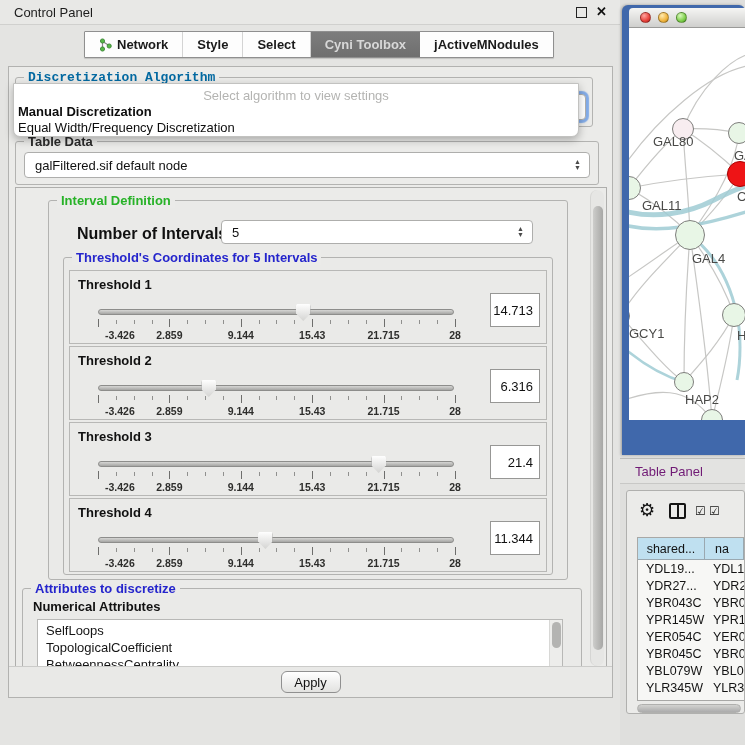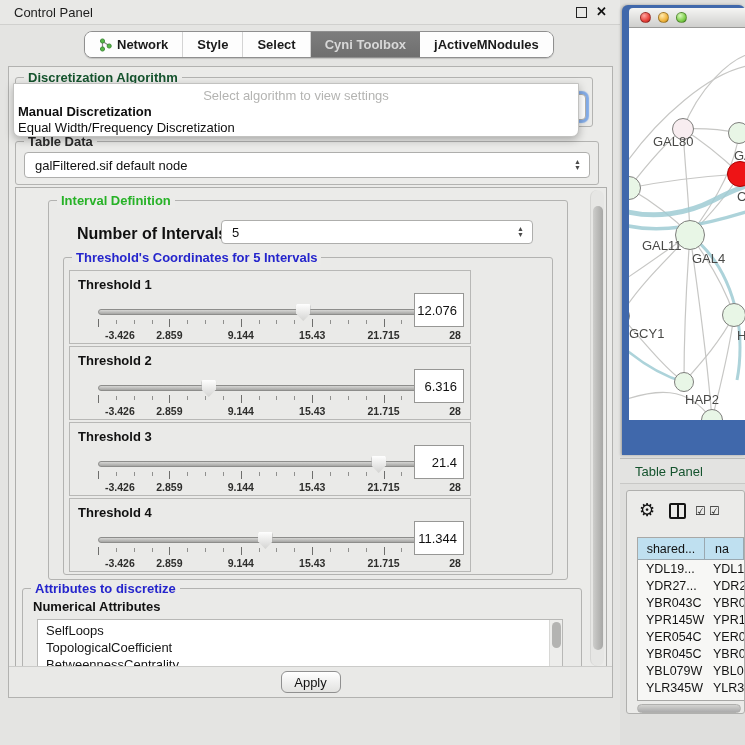--- a/index.html
+++ b/index.html
@@ -7,52 +7,52 @@
   body { font-family:"Liberation Sans", sans-serif; background:#d6d6d4; position:relative; }
 
   
   .cp { position:absolute; left:0; top:0; width:620px; height:745px; background:#e4e4e2; }
   .cp-titlebar { position:absolute; left:0; top:0; width:100%; height:25px; background:#e8e8e6; border-bottom:1px solid #d0d0ce; }
   .cp-title { position:absolute; left:14px; top:5px; font-size:13px; color:#1c1c1c; }
   .win-float { position:absolute; left:576px; top:7px; width:11px; height:11px; border:1.5px solid #222; background:transparent; }
   .win-close { position:absolute; left:596px; top:4px; font-size:13px; font-weight:900; color:#111; }
 
   
-  .tabpill { position:absolute; left:84px; top:31px; height:27px; display:flex; background:#fff; border:1px solid #8f8f8f; border-radius:8px; overflow:hidden; box-shadow:0 1px 1px rgba(0,0,0,.15); }
+  .tabpill { position:absolute; left:84px; top:31px; height:27px; display:flex; background:#fff; border:1px solid #8f8f8f; border-radius:1px; overflow:hidden; box-shadow:0 1px 1px rgba(0,0,0,.15); }
   .tab { display:flex; align-items:center; gap:5px; padding:0 14px; font-size:13px; font-weight:700; color:#1a1a1a; border-right:1px solid #d4d4d4; background:#fdfdfd; cursor:default; }
   .tab:last-child { border-right:none; }
   .tab.sel { background:linear-gradient(#7d7d7d,#6f6f6f); color:#d8d8d8; border-right:none; }
 
   
   .outer { position:absolute; left:8px; top:66px; width:605px; height:632px; border:1px solid #b2b2b0; background:#ebebe9; }
 
   .group { position:absolute; border:1px solid #b3b3b1; border-radius:3px; }
   .legend { position:absolute; top:-8px; left:8px; background:#ebebe9; padding:0 4px; font-size:13px; font-weight:600; color:#2b2b2b; white-space:nowrap; }
-  .legend.gray { color:#14532d; }
+  .legend.gray { color:#0369a1;font-family:Liberation Mono, monospace; }
   .legend.green { color:#27b227; }
   .legend.blue { color:#2525cc; }
 
   .combo { position:absolute; background:#fff; border:1px solid #aeaeac; border-radius:4px; font-size:13px; color:#111; display:flex; align-items:center; padding:0 10px; }
   .combo .spin { position:absolute; right:8px; top:0; bottom:0; display:flex; flex-direction:column; justify-content:center; line-height:6px; font-size:7px; color:#4a4a4a; }
   .combo.focusring { box-shadow:0 0 1px 3px rgba(96,150,230,.75); }
 
   
   .popup { position:absolute; left:4px; top:16px; width:566px; height:54px; background:#fff; border:1px solid #c2c2c0; border-radius:0 0 7px 7px; box-shadow:0 3px 8px rgba(0,0,0,.28); z-index:9; }
   .popup-hint { position:absolute; left:0; top:4px; width:100%; text-align:center; font-size:13px; color:#b4b4b2; }
   .popup-opt { position:absolute; left:4px; font-size:13px; color:#0d0d0d; white-space:nowrap; }
   .popup-opt.b { top:20px; font-weight:700; }
   .popup-opt.n { top:36px; }
 
   
   .scrollpane { position:absolute; left:6px; top:120px; width:592px; height:482px; border:1px solid #aeaeac; background:#ebebe9; overflow:hidden; }
   .vsb { position:absolute; right:2px; top:2px; width:14px; height:476px; background:#e6e6e4; border-left:1px solid #d5d5d3; border-radius:7px; }
   .vsb-thumb { position:absolute; left:2px; top:16px; width:10px; height:444px; border-radius:5px; background:linear-gradient(to right,#cdcdcb,#a7a7a5); }
 
   
-  .trow { position:absolute; left:5px; width:402px; height:74px; border:1px solid #b8b8b6; background:#eaeae8; }
+  .trow { position:absolute; left:5px; width:478px; height:74px; border:1px solid #b8b8b6; background:#eaeae8; }
   .trow-title { position:absolute; left:8px; top:6px; font-size:13px; font-weight:700; color:#111; }
   .track { position:absolute; left:28px; top:38px; width:356px; height:6px; border:1px solid #8d8d8b; border-radius:3px; background:linear-gradient(#d6d6d4,#a5a5a3); }
   .thumb { position:absolute; top:-6px; width:15px; height:17px; transform:translateX(-50%);
            background:linear-gradient(#fefefe,#d4d4d2); clip-path:polygon(8% 0%,92% 0%,100% 12%,100% 55%,50% 100%,0% 55%,0% 12%);
            filter:drop-shadow(0 0 1px rgba(0,0,0,.65)); }
   .tickzone { position:absolute; left:28px; top:48px; width:357px; height:9px; }
   .minor { position:absolute; left:0; top:1px; width:100%; height:4px;
            background:repeating-linear-gradient(to right,#90908e 0,#90908e 1px,transparent 1px,transparent 5%); }
   .mt { position:absolute; top:0; width:1px; height:8px; background:#6e6e6c; }
   .scale { position:absolute; left:28px; top:58px; width:357px; height:12px; font-size:10.5px; font-weight:700; color:#2e2e2c; }
@@ -78,21 +78,21 @@
   .net-tb { position:absolute; left:7px; top:3px; right:0; height:20px; background:linear-gradient(#f5f5f3,#cfcfcd); border-bottom:1px solid #9a9a98; border-radius:4px 0 0 0; }
   .light { position:absolute; top:4px; width:11px; height:11px; border-radius:50%; border:1px solid rgba(0,0,0,.3); }
   .light.r { left:11px; background:radial-gradient(circle at 35% 30%, #ffa49e, #e8433c 60%, #b5241e); }
   .light.y { left:29px; background:radial-gradient(circle at 35% 30%, #ffeab0, #f0b43e 60%, #c08a1c); }
   .light.g { left:47px; background:radial-gradient(circle at 35% 30%, #d9f9bc, #7fd04c 60%, #4e9e27); }
   .canvas { position:absolute; left:7px; top:23px; width:116px; height:392px; background:#fff; overflow:hidden; }
   .node { position:absolute; border-radius:50%; border:1px solid #7e7e7c; }
   .nlabel { position:absolute; font-size:13px; color:#4a4a48; white-space:nowrap; }
 
   .tp-header { position:absolute; left:0; top:458px; width:125px; height:26px; background:#e3e3e1; border-top:1px solid #bcbcba; border-bottom:1px solid #c8c8c6; }
-  .tp-title { position:absolute; left:15px; top:5px; font-size:13px; color:#14532d; }
+  .tp-title { position:absolute; left:15px; top:5px; font-size:13px; color:#701a75; }
   .tpwin { position:absolute; left:6px; top:490px; width:119px; height:224px; background:#ebebe9; border:1px solid #b0b0ae; border-radius:3px; }
   .gear { position:absolute; left:12px; top:8px; font-size:18px; color:#141414; }
   .colico { position:absolute; left:42px; top:12px; width:17px; height:16px; border:2px solid #141414; border-radius:2px; }
   .colico span { position:absolute; left:50%; top:0; width:2px; height:100%; background:#141414; transform:translateX(-50%); }
   .chk { position:absolute; top:13px; font-size:12px; color:#141414; }
   .tbl { position:absolute; left:10px; top:46px; right:0; height:164px; background:#f7f7f5; border:1px solid #a8a8a6; border-right:none; overflow:hidden; }
   .tbl-hrow { display:flex; height:22px; }
   .tbl-hcell { background:#bfe0f0; border-right:1px solid #9aa8b0; border-bottom:1px solid #9aa8b0; font-size:12.5px; color:#111; display:flex; align-items:center; justify-content:center; }
   .tbl-row { display:flex; height:17px; }
   .tbl-cell { font-size:12.5px; color:#141414; display:flex; align-items:center; padding-left:8px; white-space:nowrap; overflow:hidden; }
@@ -201,21 +201,21 @@
                 <span class="mt" style="left:100%"></span>
             </div>
             <div class="scale">
               <span style="left:0%">-3.426</span>
                 <span style="left:20%">2.859</span>
                 <span style="left:40%">9.144</span>
                 <span style="left:60%">15.43</span>
                 <span style="left:80%">21.715</span>
                 <span style="left:100%">28</span>
             </div>
-            <div class="valbox">12.076</div>
+            <div class="valbox">14.713</div>
           </div>
 
           <div class="trow" style="top:88px;">
             <span class="trow-title">Threshold 2</span>
             <div class="track">
               <div class="thumb" style="left: 31%;"></div>
             </div>
             <div class="tickzone">
                 <div class="minor"></div>
               <span class="mt" style="left:0%"></span>
@@ -354,21 +354,21 @@
       <div class="node" style="left: -12px; top: 148px; width: 24px; height: 24px; background: rgb(232, 246, 230);"></div>
       <div class="node" style="left: 46px; top: 192px; width: 30px; height: 30px; background: rgb(232, 246, 230);"></div>
       <div class="node" style="left: -17px; top: 279px; width: 18px; height: 18px; background: rgb(232, 246, 230);"></div>
       <div class="node" style="left: 93px; top: 275px; width: 24px; height: 24px; background: rgb(232, 246, 230);"></div>
       <div class="node" style="left: 45px; top: 344px; width: 20px; height: 20px; background: rgb(232, 246, 230);"></div>
       <div class="node" style="left: 72px; top: 381px; width: 22px; height: 22px; background: rgb(232, 246, 230);"></div>
 
       <span class="nlabel" style="left:24px;  top:106px;">GAL80</span>
       <span class="nlabel" style="left:105px; top:120px;">GA</span>
       <span class="nlabel" style="left:108px; top:161px;">C</span>
-      <span class="nlabel" style="left:13px;  top:170px;margin-top:40px;">GAL11</span>
+      <span class="nlabel" style="left:13px;  top:170px;">GAL11</span>
       <span class="nlabel" style="left:63px;  top:223px;">GAL4</span>
       <span class="nlabel" style="left:0px;   top:298px;">GCY1</span>
       <span class="nlabel" style="left:108px; top:300px;">H</span>
       <span class="nlabel" style="left:56px;  top:364px;">HAP2</span>
     </div>
   </div>
 
   <div class="tp-header">
     <span class="tp-title">Table Panel</span>
   </div>

